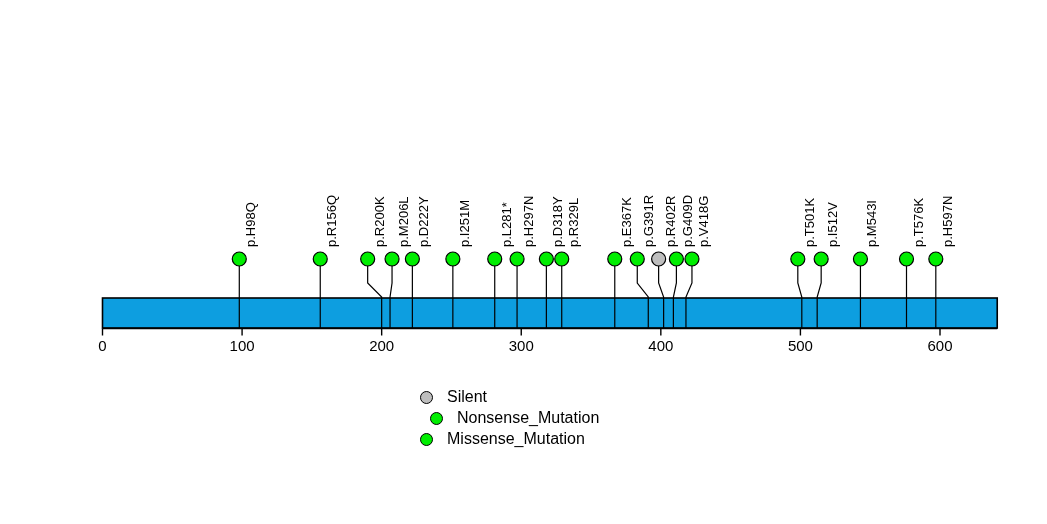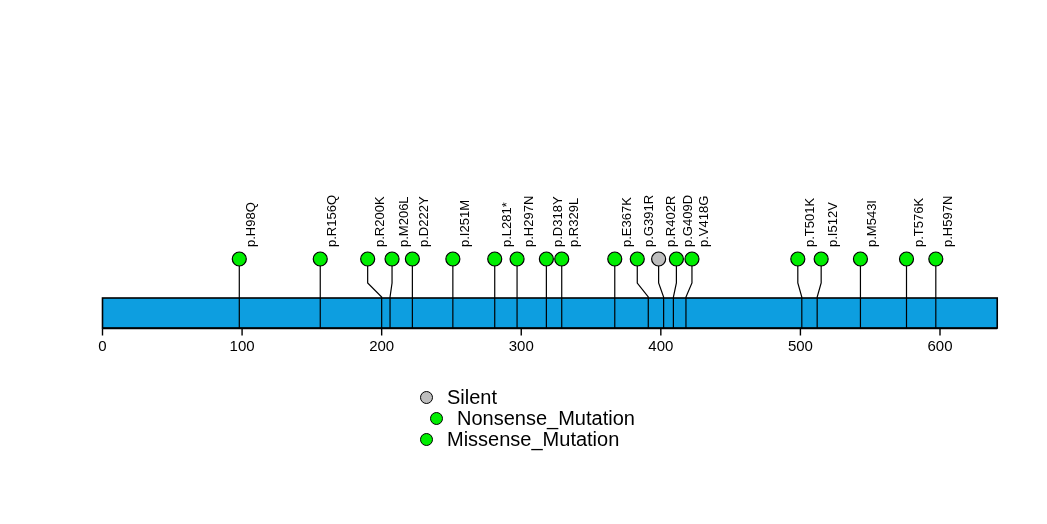--- a/index.html
+++ b/index.html
@@ -36,21 +36,21 @@
     color: #000000;
     white-space: nowrap;
     text-align: center;
     line-height: 15px;
   }
   .legend-row {
     position: absolute;
     display: flex;
     align-items: center;
     gap: 14px;
-    font-size: 20px;
+    font-size: 16px;
     color: #000000;
     line-height: 14px;
   }
   .legend-dot {
     width: 13px;
     height: 13px;
     border-radius: 50%;
     border: 1px solid #000000;
     box-sizing: border-box;
     display: block;

